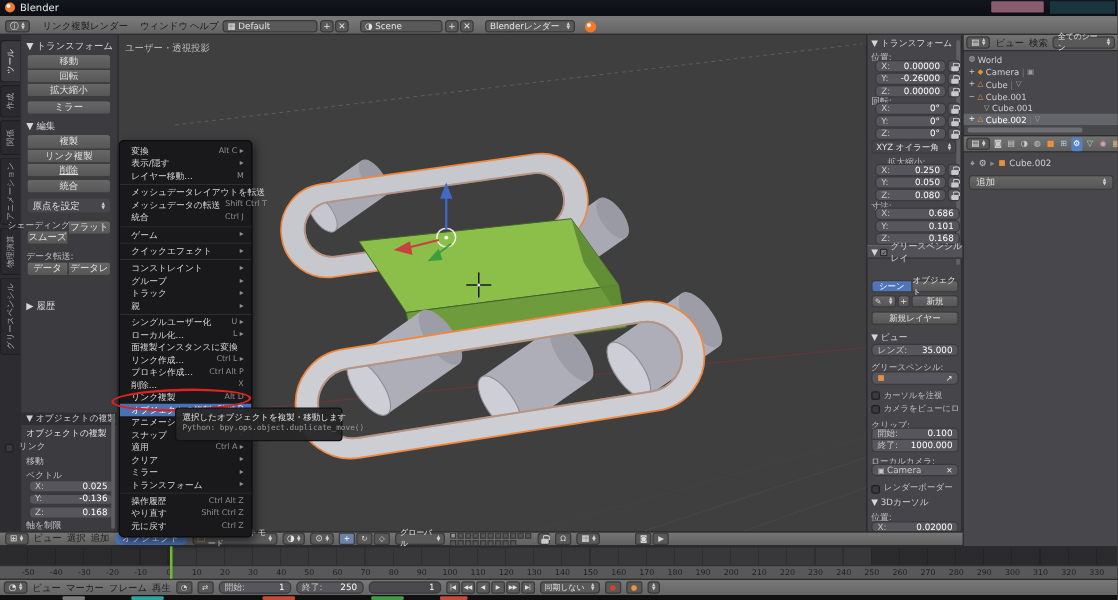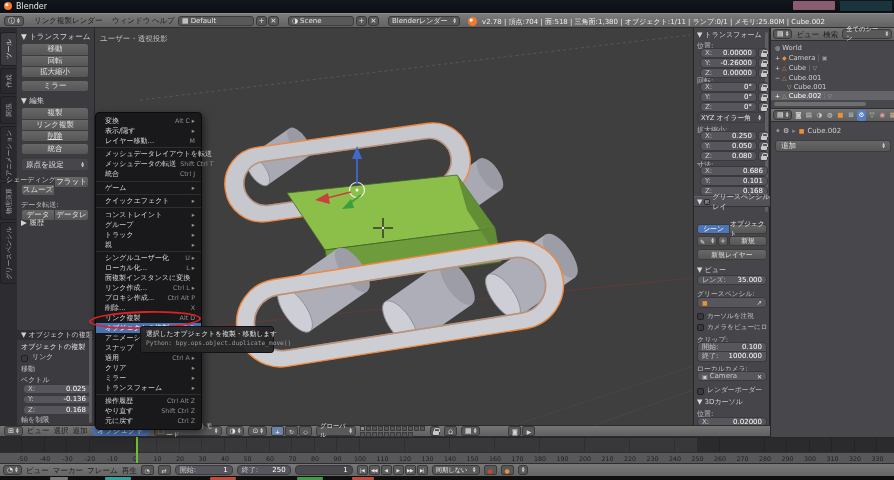--- a/index.html
+++ b/index.html
@@ -132,21 +132,20 @@
   <div class="abs selbox" style="left:356px;top:2px;width:11px;height:10px;justify-content:center">+</div>
   <div class="abs selbox" style="left:368px;top:2px;width:11px;height:10px;justify-content:center">✕</div>
   <div class="abs selbox" style="left:388px;top:2px;width:72px;height:10px">
     <span style="flex:1">Blenderレンダー</span>
       <span class="updown">
         <i>▲</i>
         <i>▼</i>
       </span>
   </div>
   <div class="abs tlogo" style="left:468px;top:3px;width:9px;height:9px;border-radius:50%;background:radial-gradient(circle at 35% 35%,#fff 0 1px,#f5792a 2px 100%)"></div>
-  <div class="abs" style="left:482px;top:3px;font-size:7px;color:#ededed">v2.78 | 頂点:704 | 面:518 | 三角面:1,380 | オブジェクト:1/11 | ランプ:0/1 | メモリ:25.80M | Cube.002</div>
 </div>
 
 <div class="abs shelf">
   <div class="abs tabstrip">
       <div class="vtab active" style="top: 4px; height: 34px;">
         <span>ツール</span>
       </div>
       <div class="vtab" style="top: 40px; height: 26px;">
         <span>作成</span>
       </div>
@@ -183,25 +182,25 @@
         <i>▲</i>
         <i>▼</i>
       </span>
   </div>
   <div class="abs plabel" style="left:6px;top:147px">シェーディング:</div>
   <div class="abs btn" style="left:21px;top:156px;width:34px;height:12px;border-radius:3px 0 0 3px">スムーズ</div>
   <div class="abs btn" style="left:55px;top:148px;width:34px;height:12px;border-radius:0 3px 3px 0;border-left:none">フラット</div>
   <div class="abs plabel" style="left:21px;top:172px">データ転送:</div>
   <div class="abs btn" style="left:21px;top:181px;width:34px;height:12px;border-radius:3px 0 0 3px">データ</div>
   <div class="abs btn" style="left:55px;top:181px;width:34px;height:12px;border-radius:0 3px 3px 0;border-left:none">データレ</div>
-  <div class="abs phead" style="left:21px;top:190px">▶ 履歴</div>
+  <div class="abs phead" style="left:21px;top:212px">▶ 履歴</div>
 
   <div class="abs opanelhdr" style="left:17px;top:302px;width:78px;height:10px">▼ オブジェクトの複製</div>
   <div class="abs plabel" style="left:21px;top:314px;color:#e2e2e2">オブジェクトの複製</div>
-  <div class="abs" style="left:21px;top:324px;display:flex;gap:4px;align-items:flex-end">
+  <div class="abs" style="left:4px;top:324px;display:flex;gap:4px;align-items:flex-end">
     <span class="chk"></span>
     <span class="plabel">リンク</span>
   </div>
   <div class="abs plabel" style="left:21px;top:336px">移動</div>
   <div class="abs plabel" style="left:21px;top:347px">ベクトル</div>
   <div class="abs" style="left:20px;top:356px;width:64px">
       <div class="nrow" style="position: relative; margin-bottom: 1px;">
         <div class="field nfield">
           <span class="fl">X:</span>
           <span class="fv">0.025</span>
@@ -479,21 +478,21 @@
         <div class="lockbtn"></div>
       </div>
     </div>
   <div class="abs btn" style="left:3px;top:84px;width:68px;height:11px;background:#46464a;justify-content:space-between;padding:0 3px;font-size:6.8px">
     <span>XYZ オイラー角</span>
       <span class="updown">
         <i>▲</i>
         <i>▼</i>
       </span>
   </div>
-  <div class="abs plabel" style="left:3px;top:97px">拡大縮小:</div>
+  <div class="abs plabel" style="left:16px;top:97px">拡大縮小:</div>
   <div class="abs" style="left:3px;top:103px;width:70px">
       <div class="nrow" style="position: relative; margin-bottom: 0.5px;">
         <div class="field nfield">
           <span class="fl">X:</span>
           <span class="fv">0.250</span>
         </div>
         <div class="lockbtn"></div>
       </div>
       <div class="nrow" style="position: relative; margin-bottom: 0.5px;">
         <div class="field nfield">

